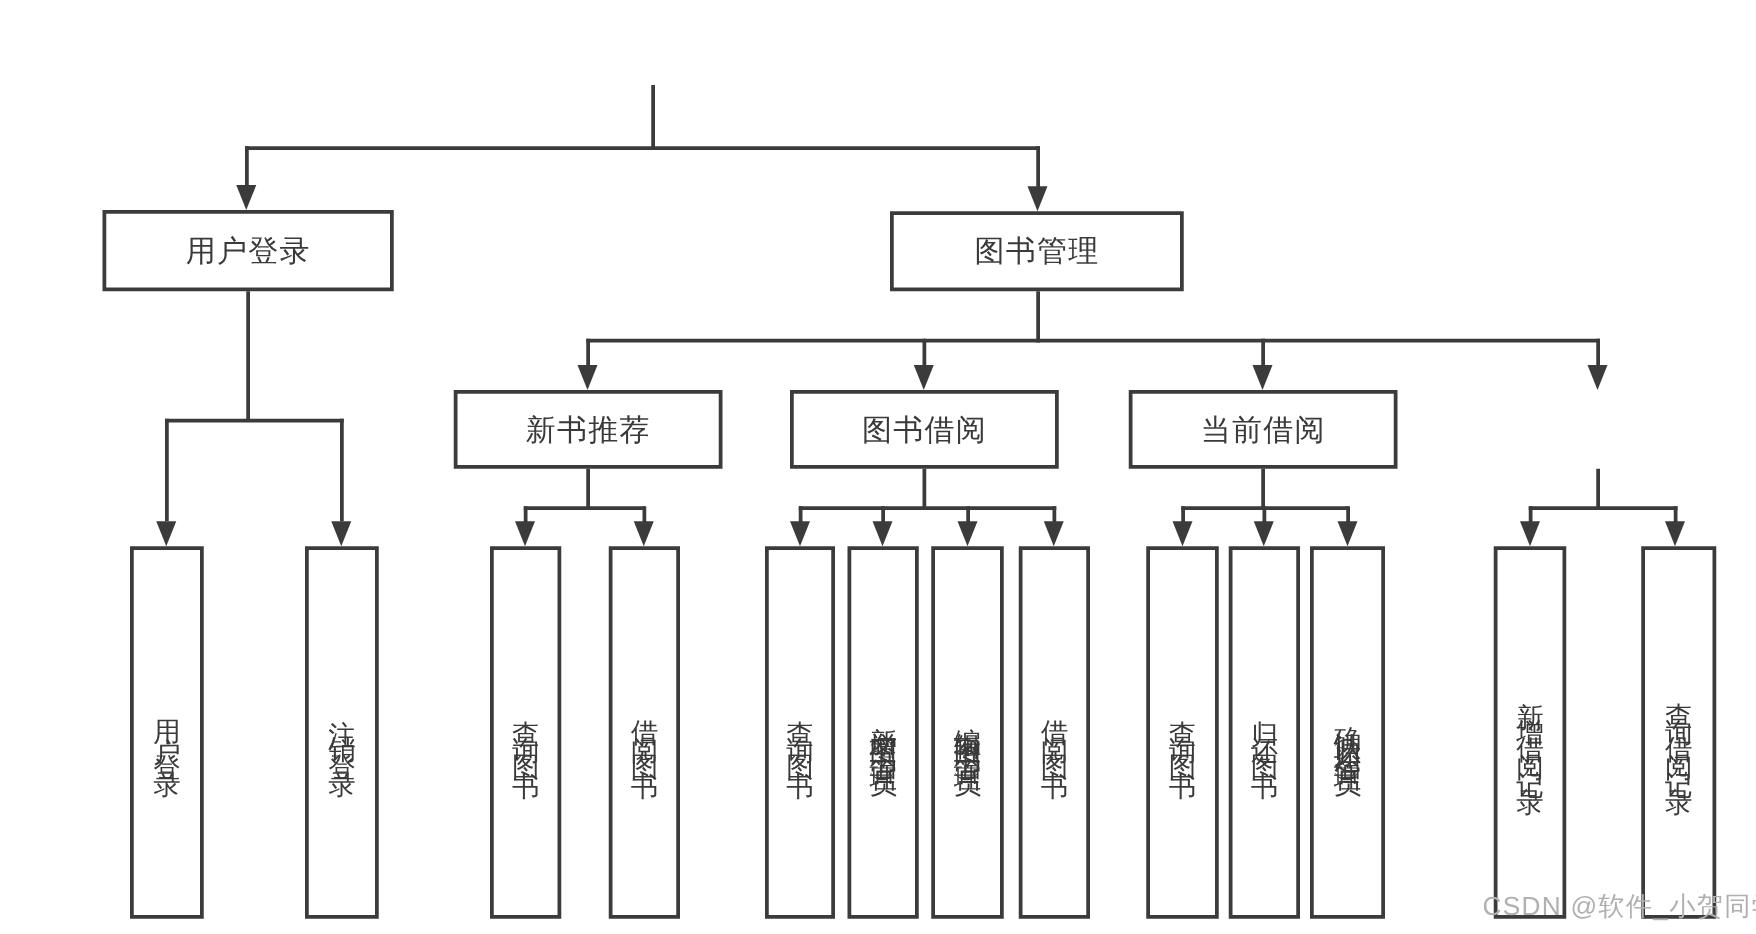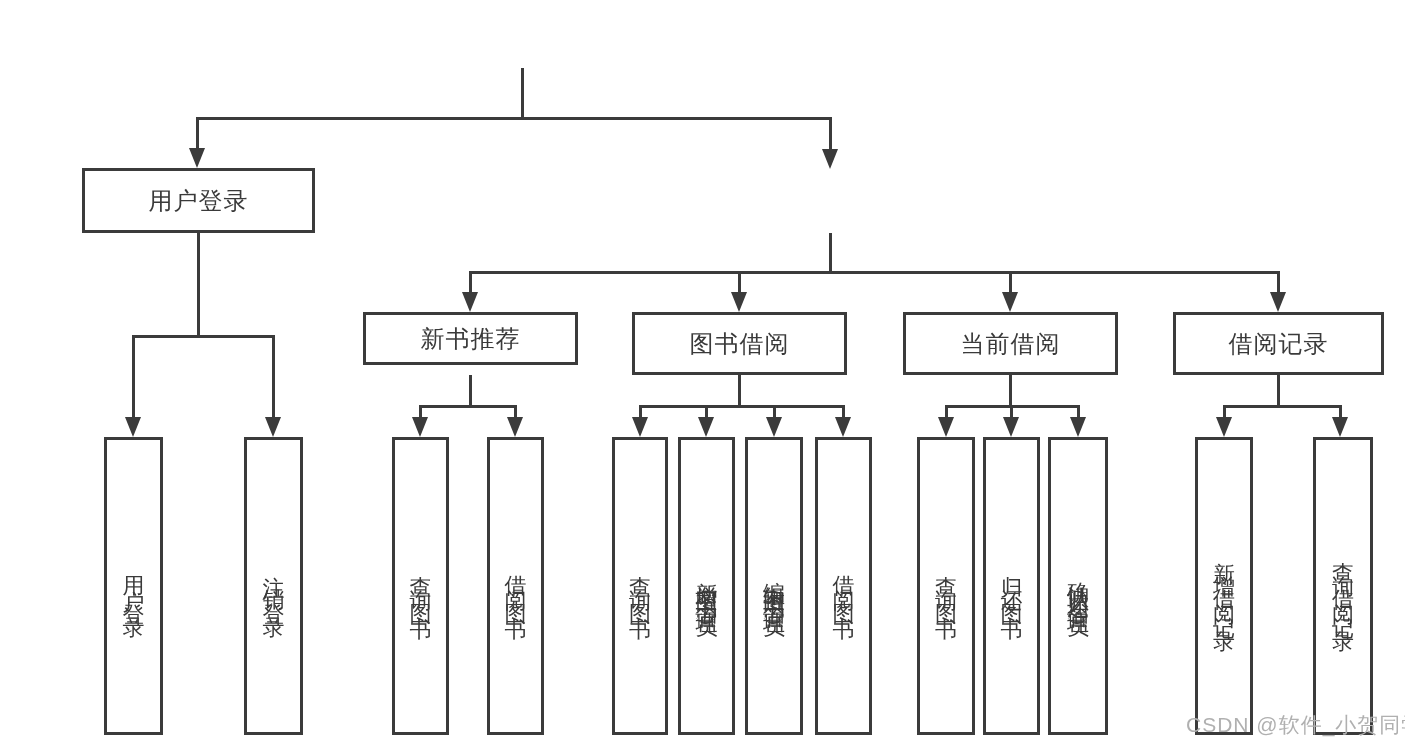--- a/index.html
+++ b/index.html
@@ -61,50 +61,50 @@
 
   <div class="hl" style="left:196px;top:117px;width:636px"></div>
   <div class="vl" style="left:196px;top:117px;height:33px"></div>
   <div class="arrow" style="left:189px;top:148px"></div>
   <div class="vl" style="left:829px;top:117px;height:33px"></div>
   <div class="arrow" style="left:822px;top:149px"></div>
 
   <div class="box lvl" style="left:82px;top:168px;width:233px;height:65px">
     <span>用户登录</span>
   </div>
+  <div class="box lvl" style="left:712px;top:169px;width:235px;height:64px">
+    <span>图书管理</span>
+  </div>
 
   <div class="vl" style="left:197px;top:233px;height:104px"></div>
   <div class="hl" style="left:132px;top:335px;width:143px"></div>
   <div class="vl" style="left:132px;top:335px;height:82px"></div>
   <div class="arrow" style="left:125px;top:417px"></div>
   <div class="vl" style="left:272px;top:335px;height:82px"></div>
   <div class="arrow" style="left:265px;top:417px"></div>
 
   <div class="vl" style="left:829px;top:233px;height:41px"></div>
   <div class="hl" style="left:469px;top:271px;width:811px"></div>
   <div class="vl" style="left:469px;top:271px;height:22px"></div>
   <div class="arrow" style="left:462px;top:292px"></div>
   <div class="vl" style="left:738px;top:271px;height:22px"></div>
   <div class="arrow" style="left:731px;top:292px"></div>
   <div class="vl" style="left:1009px;top:271px;height:22px"></div>
   <div class="arrow" style="left:1002px;top:292px"></div>
   <div class="vl" style="left:1277px;top:271px;height:22px"></div>
   <div class="arrow" style="left:1270px;top:292px"></div>
 
-  <div class="box lvl" style="left:363px;top:312px;width:215px;height:53px">
+  <div class="box lvl" style="left:363px;top:312px;width:215px;height:63px">
     <span>新书推荐</span>
   </div>
   <div class="box lvl" style="left:903px;top:312px;width:215px;height:63px">
     <span>当前借阅</span>
   </div>
   <div class="box lvl" style="left:632px;top:312px;width:215px;height:63px">
     <span>图书借阅</span>
-  </div>
-  <div class="box lvl" style="left:1173px;top:312px;width:211px;height:63px">
-    <span>借阅记录</span>
   </div>
 
   <div class="vl" style="left:469px;top:375px;height:32px"></div>
   <div class="hl" style="left:419px;top:405px;width:97px"></div>
   <div class="vl" style="left:419px;top:405px;height:14px"></div>
   <div class="arrow" style="left:412px;top:417px"></div>
   <div class="vl" style="left:514px;top:405px;height:14px"></div>
   <div class="arrow" style="left:507px;top:417px"></div>
 
   <div class="vl" style="left:738px;top:375px;height:32px"></div>

